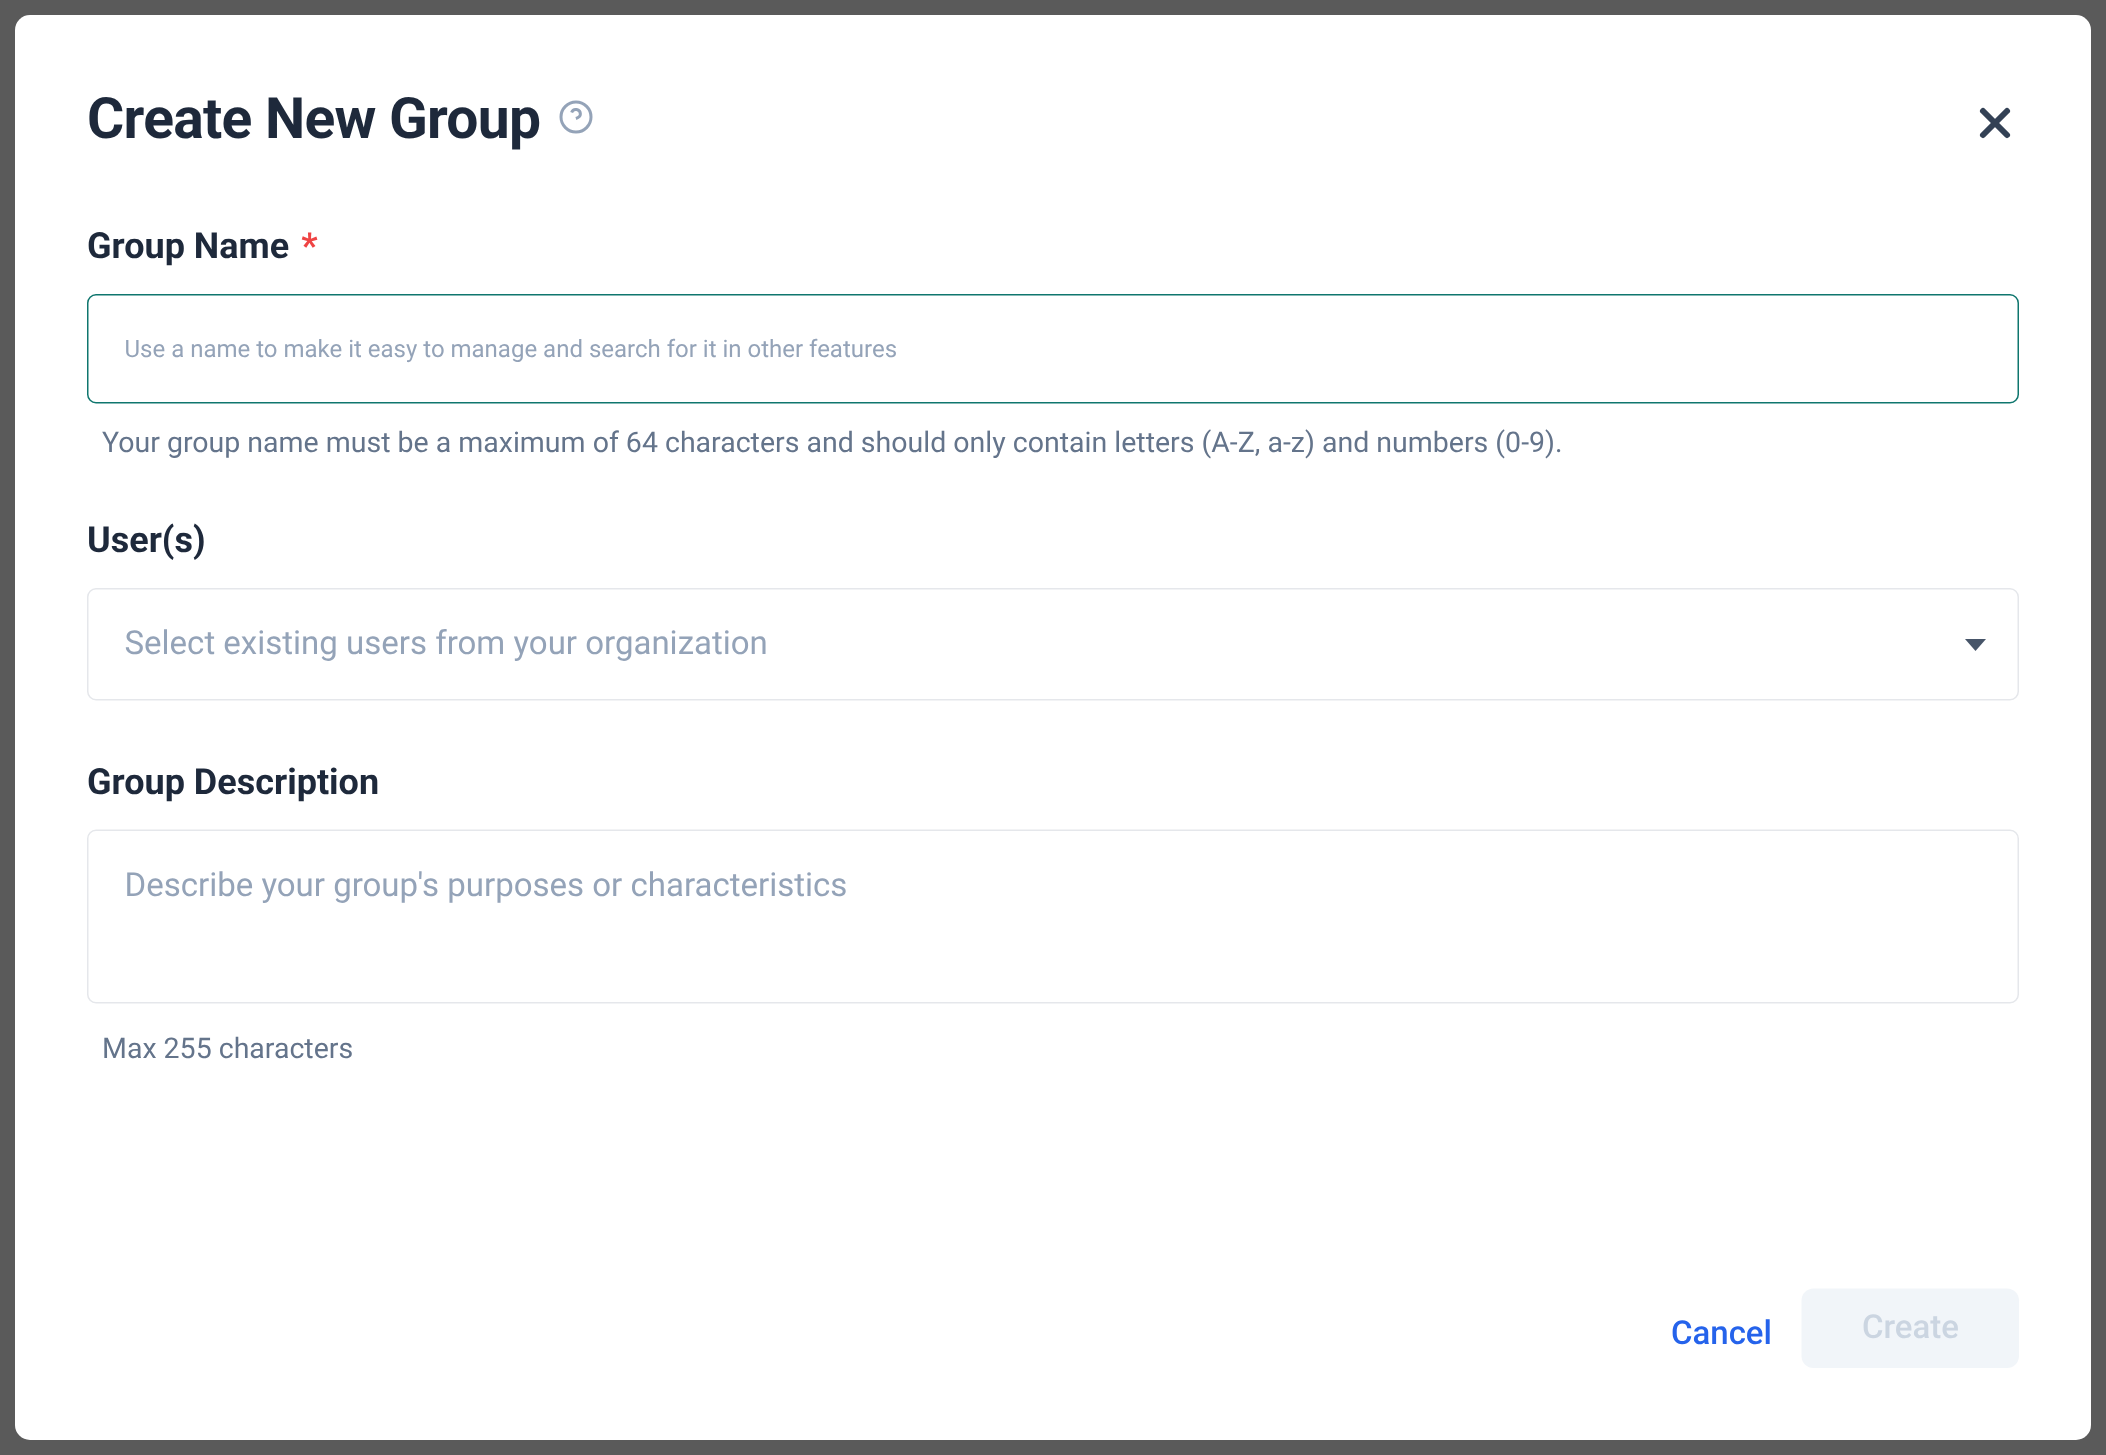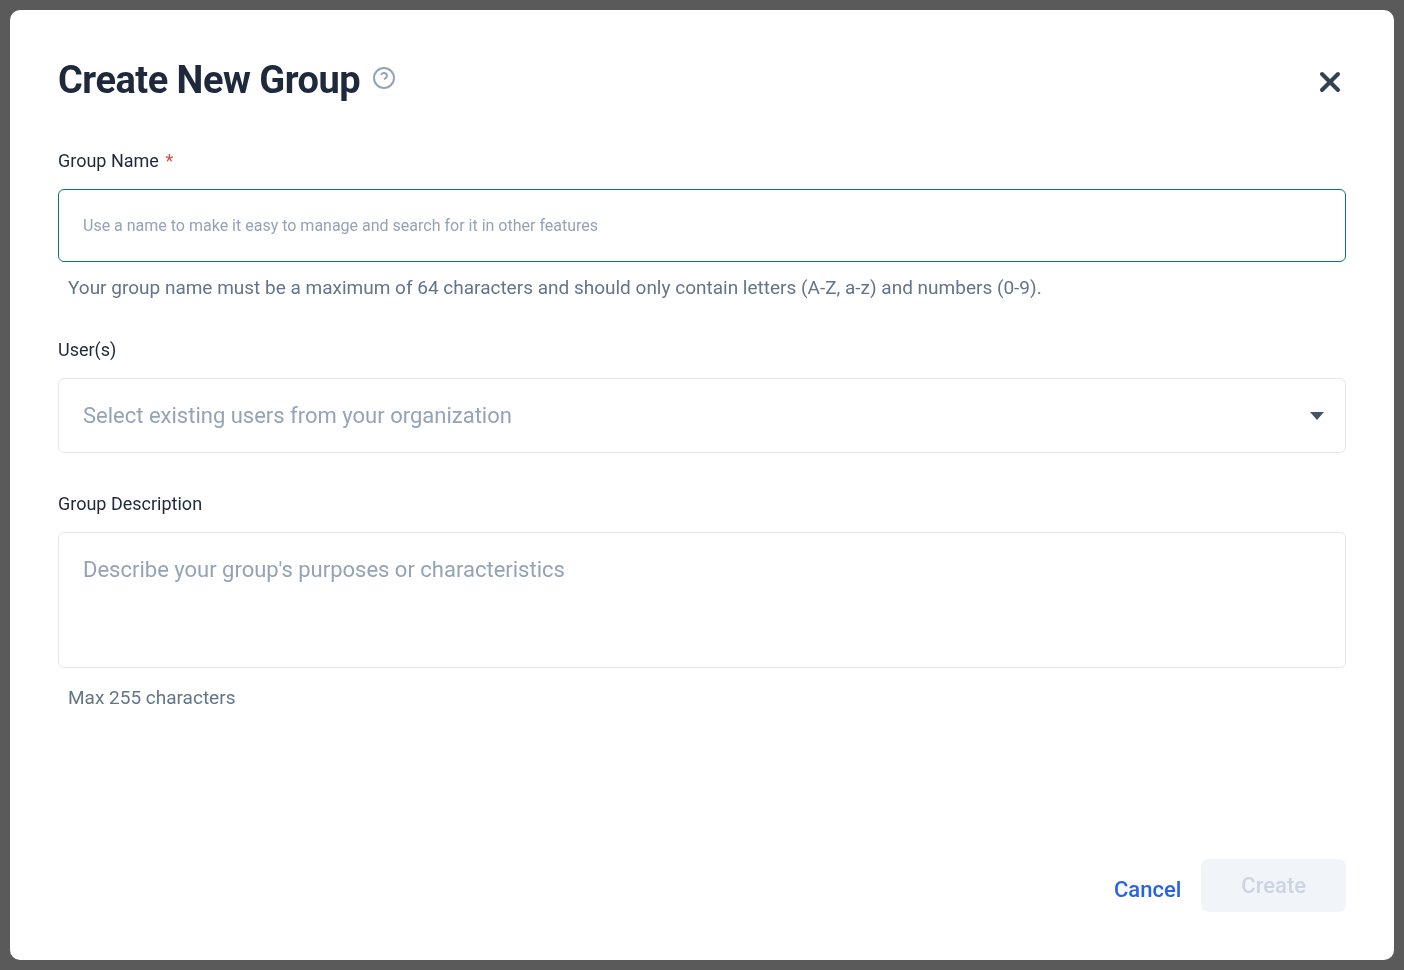--- a/index.html
+++ b/index.html
@@ -54,22 +54,22 @@
     .close-icon {
       width: 32px;
       height: 32px;
       color: #334155;
       cursor: pointer;
     }
     .form-group {
       margin-bottom: 40px;
     }
     .field-label {
-      font-size: 18px;
-      font-weight: 400;
+      font-size: 24px;
+      font-weight: 700;
       color: #1e293b;
       margin-bottom: 18px;
       display: block;
     }
     .required-asterisk {
       color: #ef4444;
       margin-left: 2px;
     }
     .text-input {
       width: 100%;
@@ -123,21 +123,21 @@
     .textarea-input {
       width: 100%;
       border: 1px solid #e5e7eb;
       border-radius: 6px;
       padding: 24px;
       font-size: 22px;
       color: #1e293b;
       background: #fff;
       outline: none;
       resize: none;
-      height: 136px;
+      height: 116px;
       font-family: inherit;
     }
     .textarea-input::placeholder {
       color: #94a3b8;
     }
     .modal-footer {
       display: flex;
       justify-content: flex-end;
       align-items: flex-end;
       gap: 12px;

